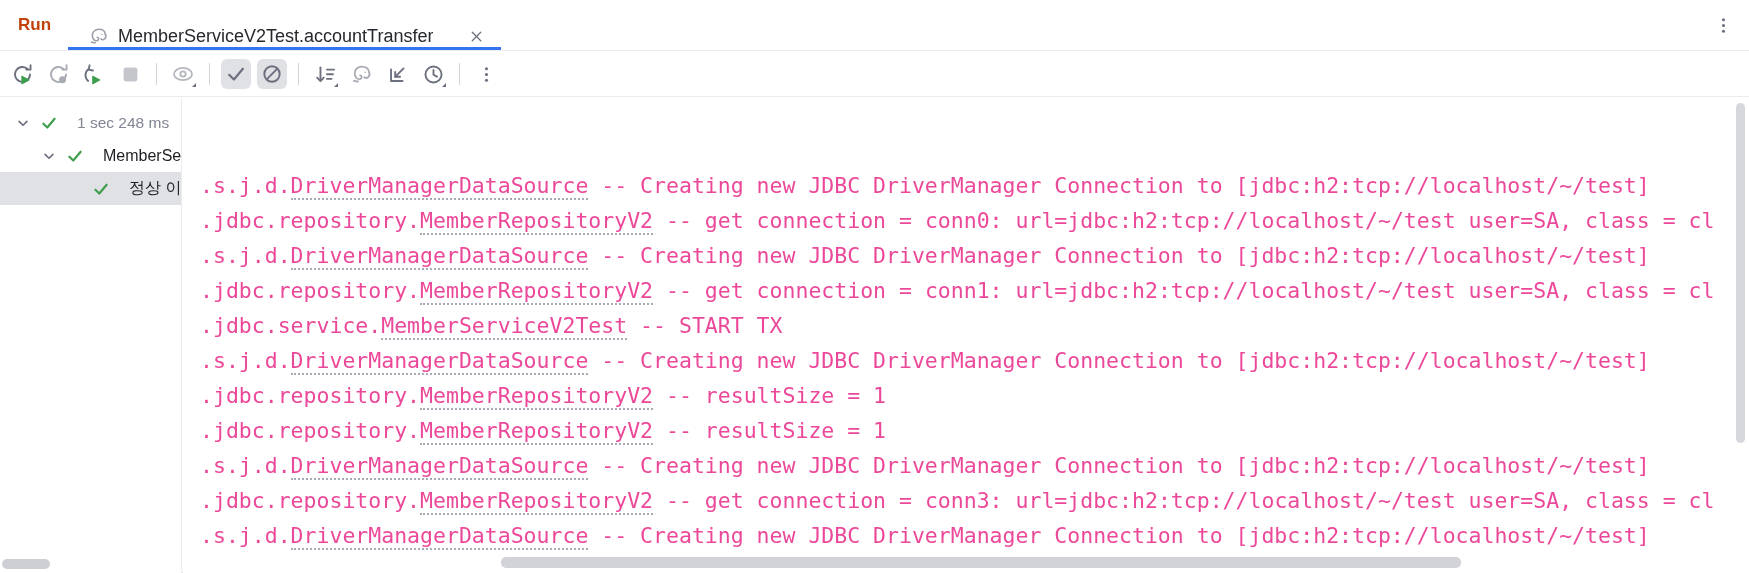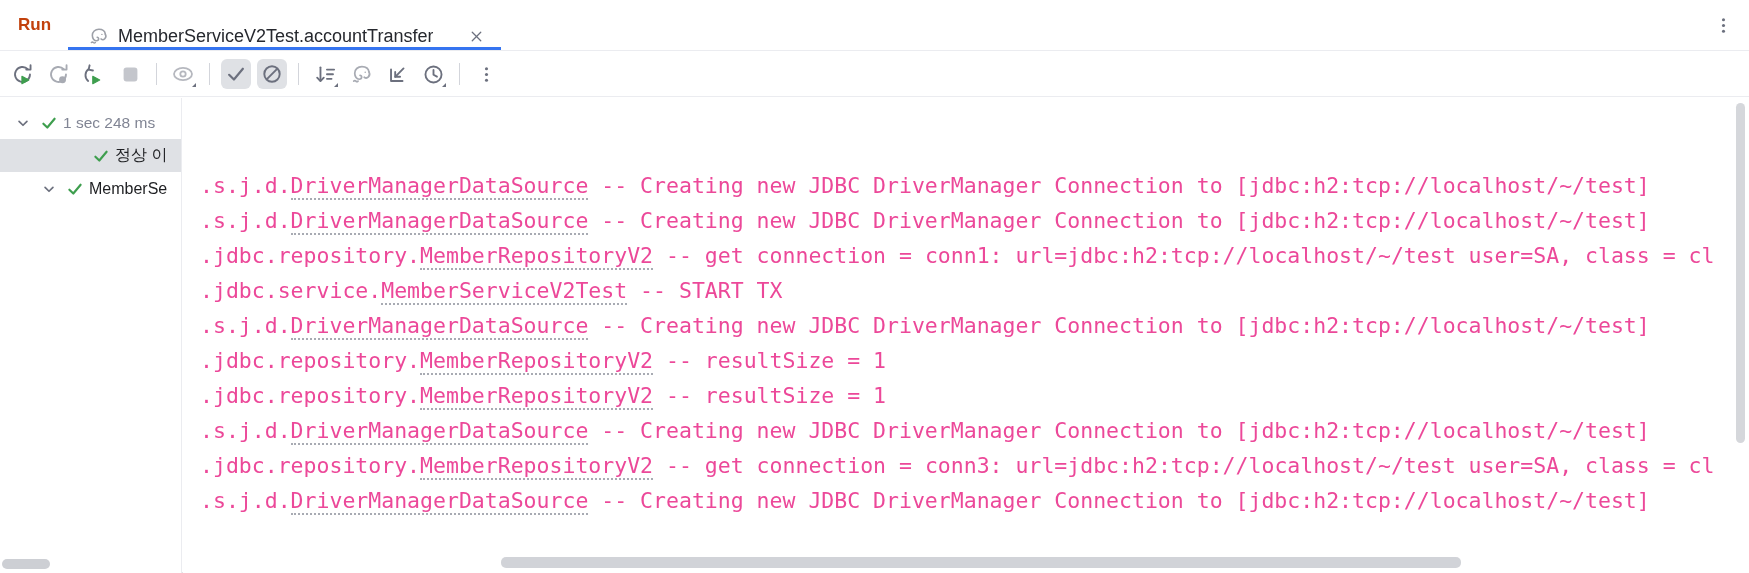--- a/index.html
+++ b/index.html
@@ -31,21 +31,21 @@
     align-items:center; justify-content:center; position:relative; }
   .tbtn.toggled { background:#DFE1E5; }
   .tsep { width:1px; height:22px; background:#D3D5DB; margin:0 8px; }
   .dd-corner { position:absolute; right:2px; bottom:2px; width:0; height:0;
     border-left:4px solid transparent; border-bottom:4px solid #6C707E; }
   
   .tree { position:absolute; left:0; top:98px; width:182px; height:475px;
     border-right:1px solid #EBECF0; background:#fff; overflow:hidden; padding-top:8px; }
   .trow { height:33px; display:flex; align-items:center; white-space:nowrap;
     overflow:hidden; cursor:pointer; }
-  .trow .lbl { margin-left:5px; font-size:16px; color:#1E1F22;text-align:right; }
+  .trow .lbl { margin-left:19px; font-size:16px; color:#1E1F22;text-align:right; }
   .trow .lbl.muted { color:#818594; font-size:15.5px; }
   .trow.selected { background:#DFE1E5; }
   .ind1 { padding-left:14px; } .ind2 { padding-left:40px; } .ind3 { padding-left:92px; }
   .tree-hscroll { position:absolute; left:2px; bottom:4px; width:48px; height:10px;
     background:#CDCFD4; border-radius:5px; }
   .rightpane { position:absolute; left:183px; top:98px; right:0; bottom:0; background:#fff; }
   .statusbar { position:absolute; left:0; top:0; right:0; height:43px;
     border-bottom:1px solid #EBECF0; display:flex; align-items:center;
     padding-left:9px; background:#fff; }
   .status-text { margin-left:8px; font-size:16.5px; color:#1E1F22; }
@@ -214,53 +214,54 @@
         </svg>
       </span>
       <span style="margin-left:8px">
         <svg width="18" height="18" viewBox="0 0 16 16" fill="none" stroke="#3E9E4E" stroke-width="1.9" stroke-linecap="round" stroke-linejoin="round">
           <polyline points="3,8.6 6.5,12 13,4.2"></polyline>
         </svg>
       </span>
       <span class="lbl muted">1 sec 248 ms</span>
     </div>
 
-    <div class="trow ind3 selected">
-      <span>
-        <svg width="18" height="18" viewBox="0 0 16 16" fill="none" stroke="#3E9E4E" stroke-width="1.9" stroke-linecap="round" stroke-linejoin="round">
-          <polyline points="3,8.6 6.5,12 13,4.2"></polyline>
-        </svg>
-      </span>
-      <span class="lbl">정상 이</span>
-    </div>
-
     <div class="trow ind2">
       <span>
         <svg width="18" height="18" viewBox="0 0 16 16" fill="none" stroke="#6C707E" stroke-width="1.5" stroke-linecap="round" stroke-linejoin="round">
           <polyline points="4.5,6.5 8,10 11.5,6.5"></polyline>
         </svg>
       </span>
       <span style="margin-left:8px">
         <svg width="18" height="18" viewBox="0 0 16 16" fill="none" stroke="#3E9E4E" stroke-width="1.9" stroke-linecap="round" stroke-linejoin="round">
           <polyline points="3,8.6 6.5,12 13,4.2"></polyline>
         </svg>
       </span>
       <span class="lbl">MemberSe</span>
     </div>
 
+    <div class="trow ind3 selected">
+      <span>
+        <svg width="18" height="18" viewBox="0 0 16 16" fill="none" stroke="#3E9E4E" stroke-width="1.9" stroke-linecap="round" stroke-linejoin="round">
+          <polyline points="3,8.6 6.5,12 13,4.2"></polyline>
+        </svg>
+      </span>
+      <span class="lbl">정상 이</span>
+    </div>
+
     <div class="tree-hscroll"></div>
   </div>
 
   <div class="rightpane">
 
 
     <div class="console">
 
         <div class="cline"><span>.s.j.d.</span><span class="clink">DriverManagerDataSource</span><span> -- Creating new JDBC DriverManager Connection to [jdbc:h2:tcp://localhost/~/test]</span></div>
 
+        <div class="cline"><span>.jdbc.repository.</span><span class="clink">MemberRepositoryV2</span><span> -- get connection = conn0: url=jdbc:h2:tcp://localhost/~/test user=SA, class = cl</span></div>
 
         <div class="cline"><span>.s.j.d.</span><span class="clink">DriverManagerDataSource</span><span> -- Creating new JDBC DriverManager Connection to [jdbc:h2:tcp://localhost/~/test]</span></div>
 
         <div class="cline"><span>.jdbc.repository.</span><span class="clink">MemberRepositoryV2</span><span> -- get connection = conn1: url=jdbc:h2:tcp://localhost/~/test user=SA, class = cl</span></div>
 
         <div class="cline"><span>.jdbc.service.</span><span class="clink">MemberServiceV2Test</span><span> -- START TX</span></div>
 
         <div class="cline"><span>.s.j.d.</span><span class="clink">DriverManagerDataSource</span><span> -- Creating new JDBC DriverManager Connection to [jdbc:h2:tcp://localhost/~/test]</span></div>
 
         <div class="cline"><span>.jdbc.repository.</span><span class="clink">MemberRepositoryV2</span><span> -- resultSize = 1</span></div>

